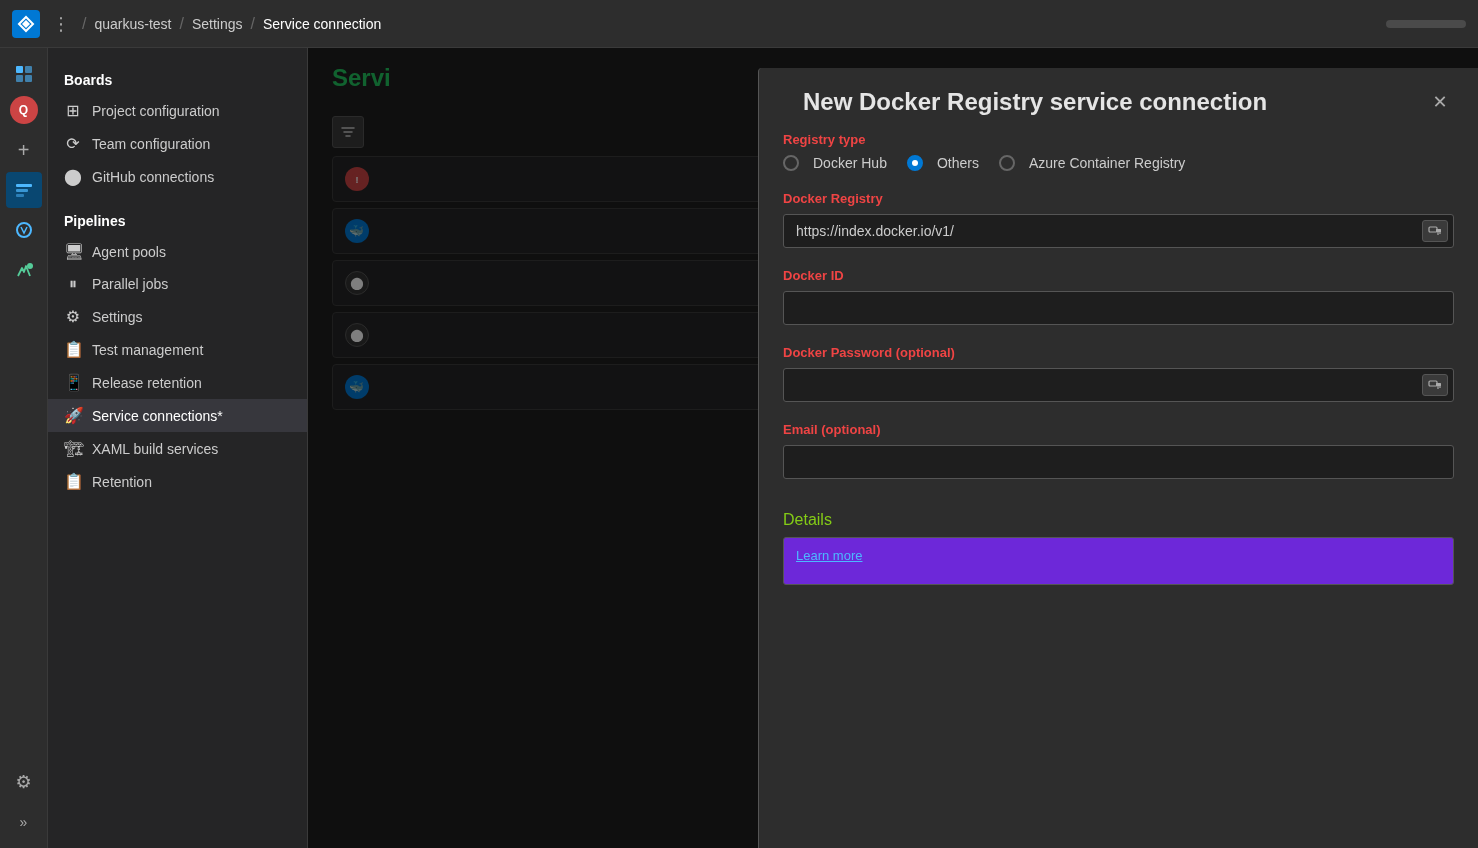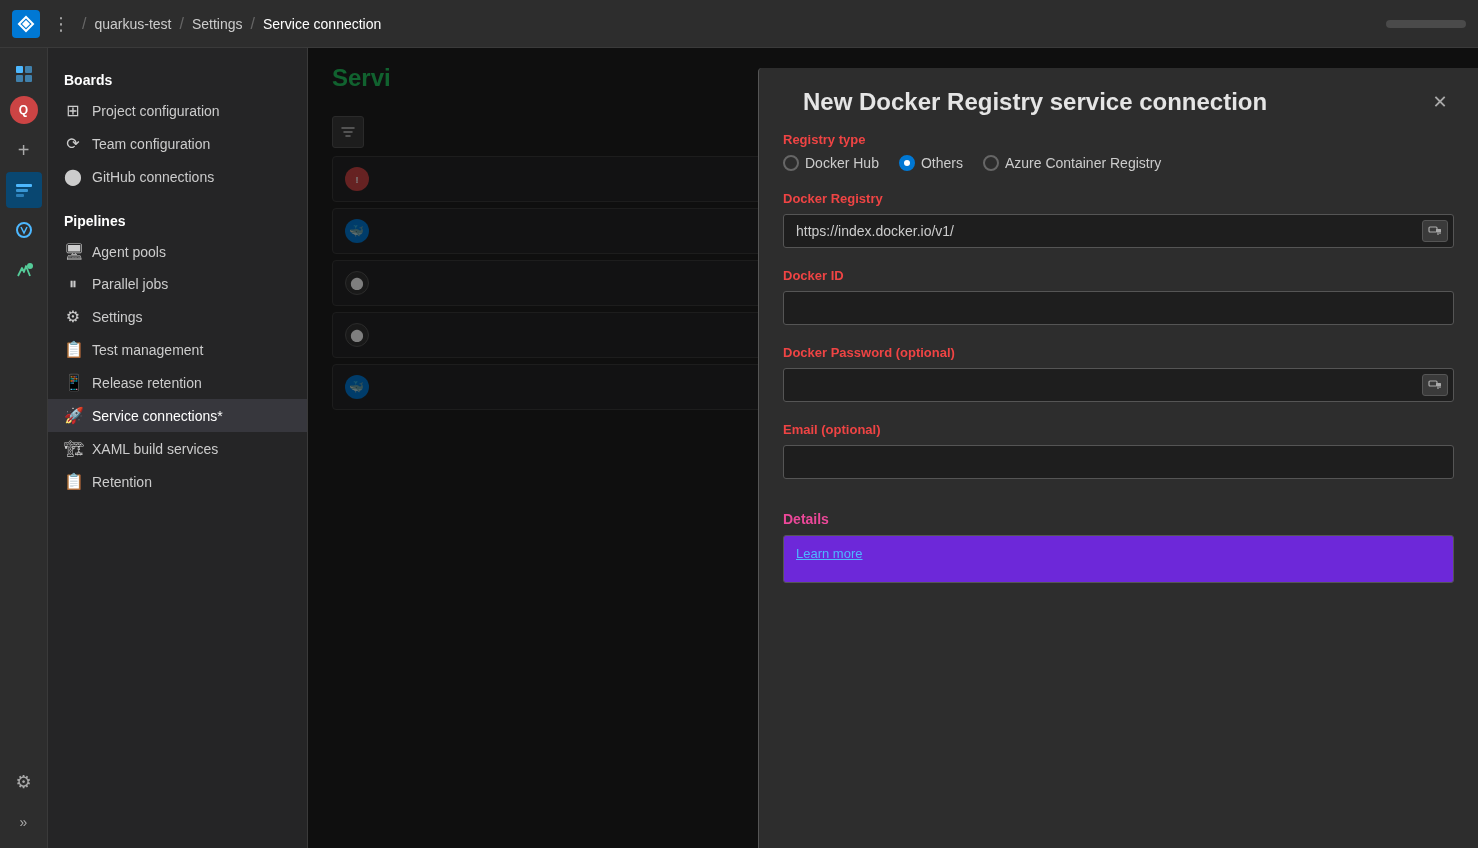--- a/index.html
+++ b/index.html
@@ -301,21 +301,21 @@
     
     .radio-group {
       display: flex;
       align-items: center;
       gap: 20px;
       margin-bottom: 20px;
     }
     .radio-option {
       display: flex;
       align-items: center;
-      gap: 6px;
+      gap: 14px;
       cursor: pointer;
       font-size: 14px;
       color: #cccccc;
     }
     .radio-circle {
       width: 16px;
       height: 16px;
       border-radius: 50%;
       border: 2px solid #666;
       display: flex;
@@ -329,23 +329,23 @@
     }
     .radio-circle.selected::after {
       content: '';
       width: 6px;
       height: 6px;
       border-radius: 50%;
       background: white;
     }
 
     .divider-label {
-      font-size: 14px;
-      font-weight: 700;
-      color: #ec4899;
+      font-size: 16px;
+      font-weight: 400;
+      color: #84cc16;
       padding: 12px 0 8px;
     }
 
     
     .details-section {
       margin-top: 8px;
     }
     .details-box {
       background: #6d28d9;
       border: 1px solid #555;

